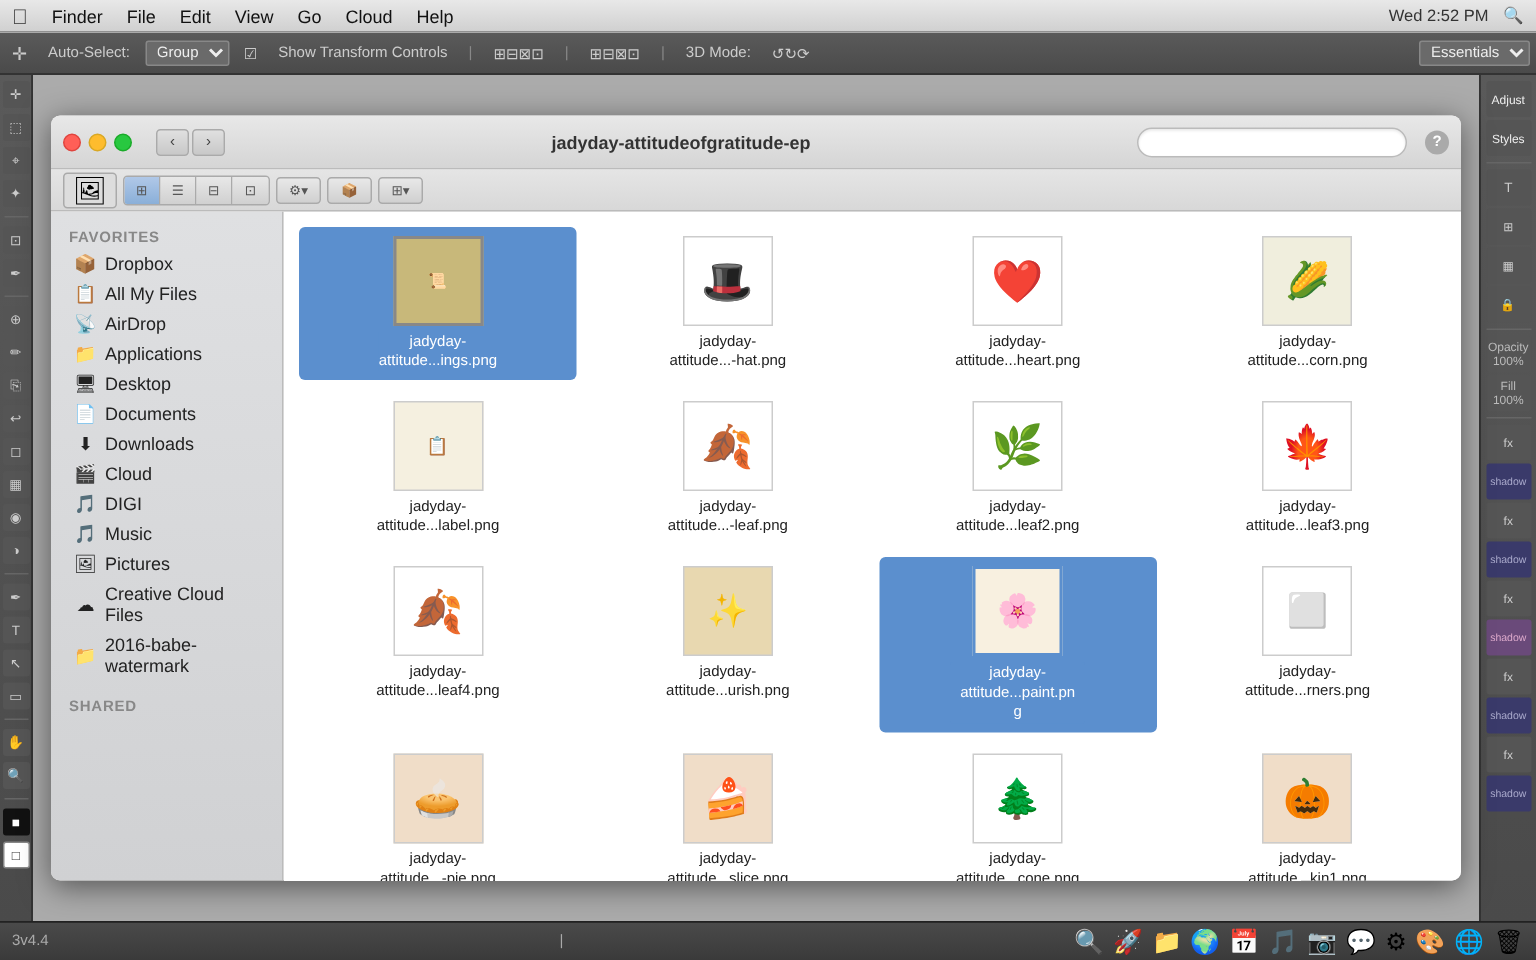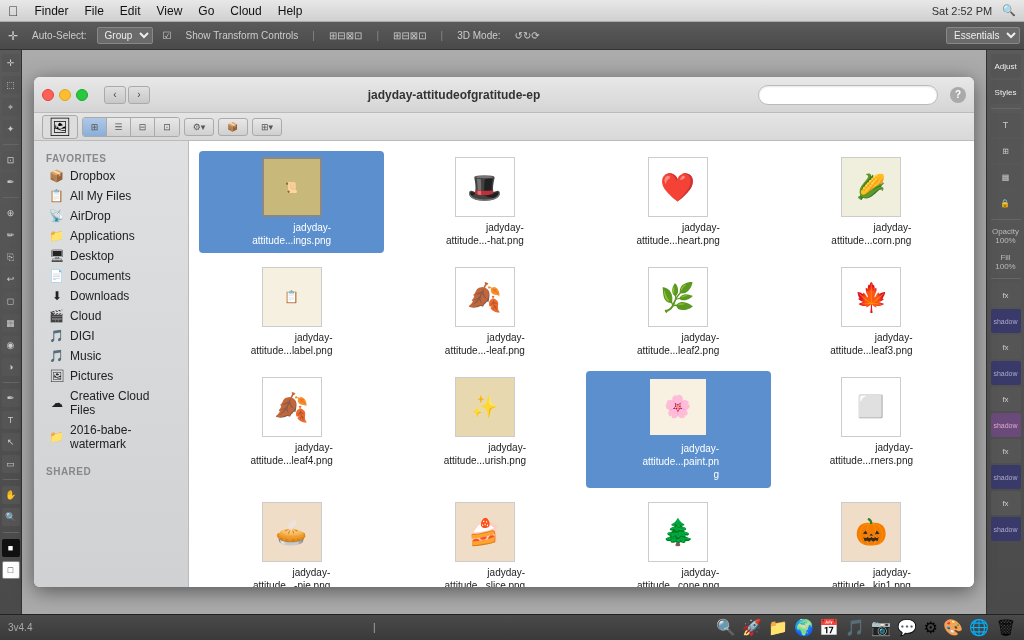--- a/index.html
+++ b/index.html
@@ -330,21 +330,21 @@
     .file-item.selected {
       background: #5b8fce;
     }
     .file-item.selected .file-name {
       color: white;
       background: #5b8fce;
     }
     .file-name {
       font-size: 10px;
       color: #222;
-      text-align: right;
+      text-align: center;
       word-break: break-all;
       line-height: 1.3;
       max-width: 90px;
     }
 
     
     .ps-panels-right {
       width: 38px;
       background: linear-gradient(180deg, #5a5a5a 0%, #4a4a4a 100%);
       border-left: 1px solid #333;
@@ -402,21 +402,21 @@
 <div class="menubar">
   <span class="menubar-apple"></span>
   <span class="menubar-item">Finder</span>
   <span class="menubar-item">File</span>
   <span class="menubar-item">Edit</span>
   <span class="menubar-item">View</span>
   <span class="menubar-item">Go</span>
   <span class="menubar-item">Cloud</span>
   <span class="menubar-item">Help</span>
   <div class="menubar-right">
-    <span>Sat 2:52 PM</span>
+    <span>Wed 2:52 PM</span>
     <span>🔍</span>
   </div>
 </div>
 
 <div class="ps-toolbar">
   <span class="ps-toolbar-item" style="font-size:12px;">✛</span>
   <span class="ps-toolbar-item">Auto-Select:</span>
   <select class="ps-toolbar-dropdown">
     <option>Group</option>
     <option>Layer</option>

